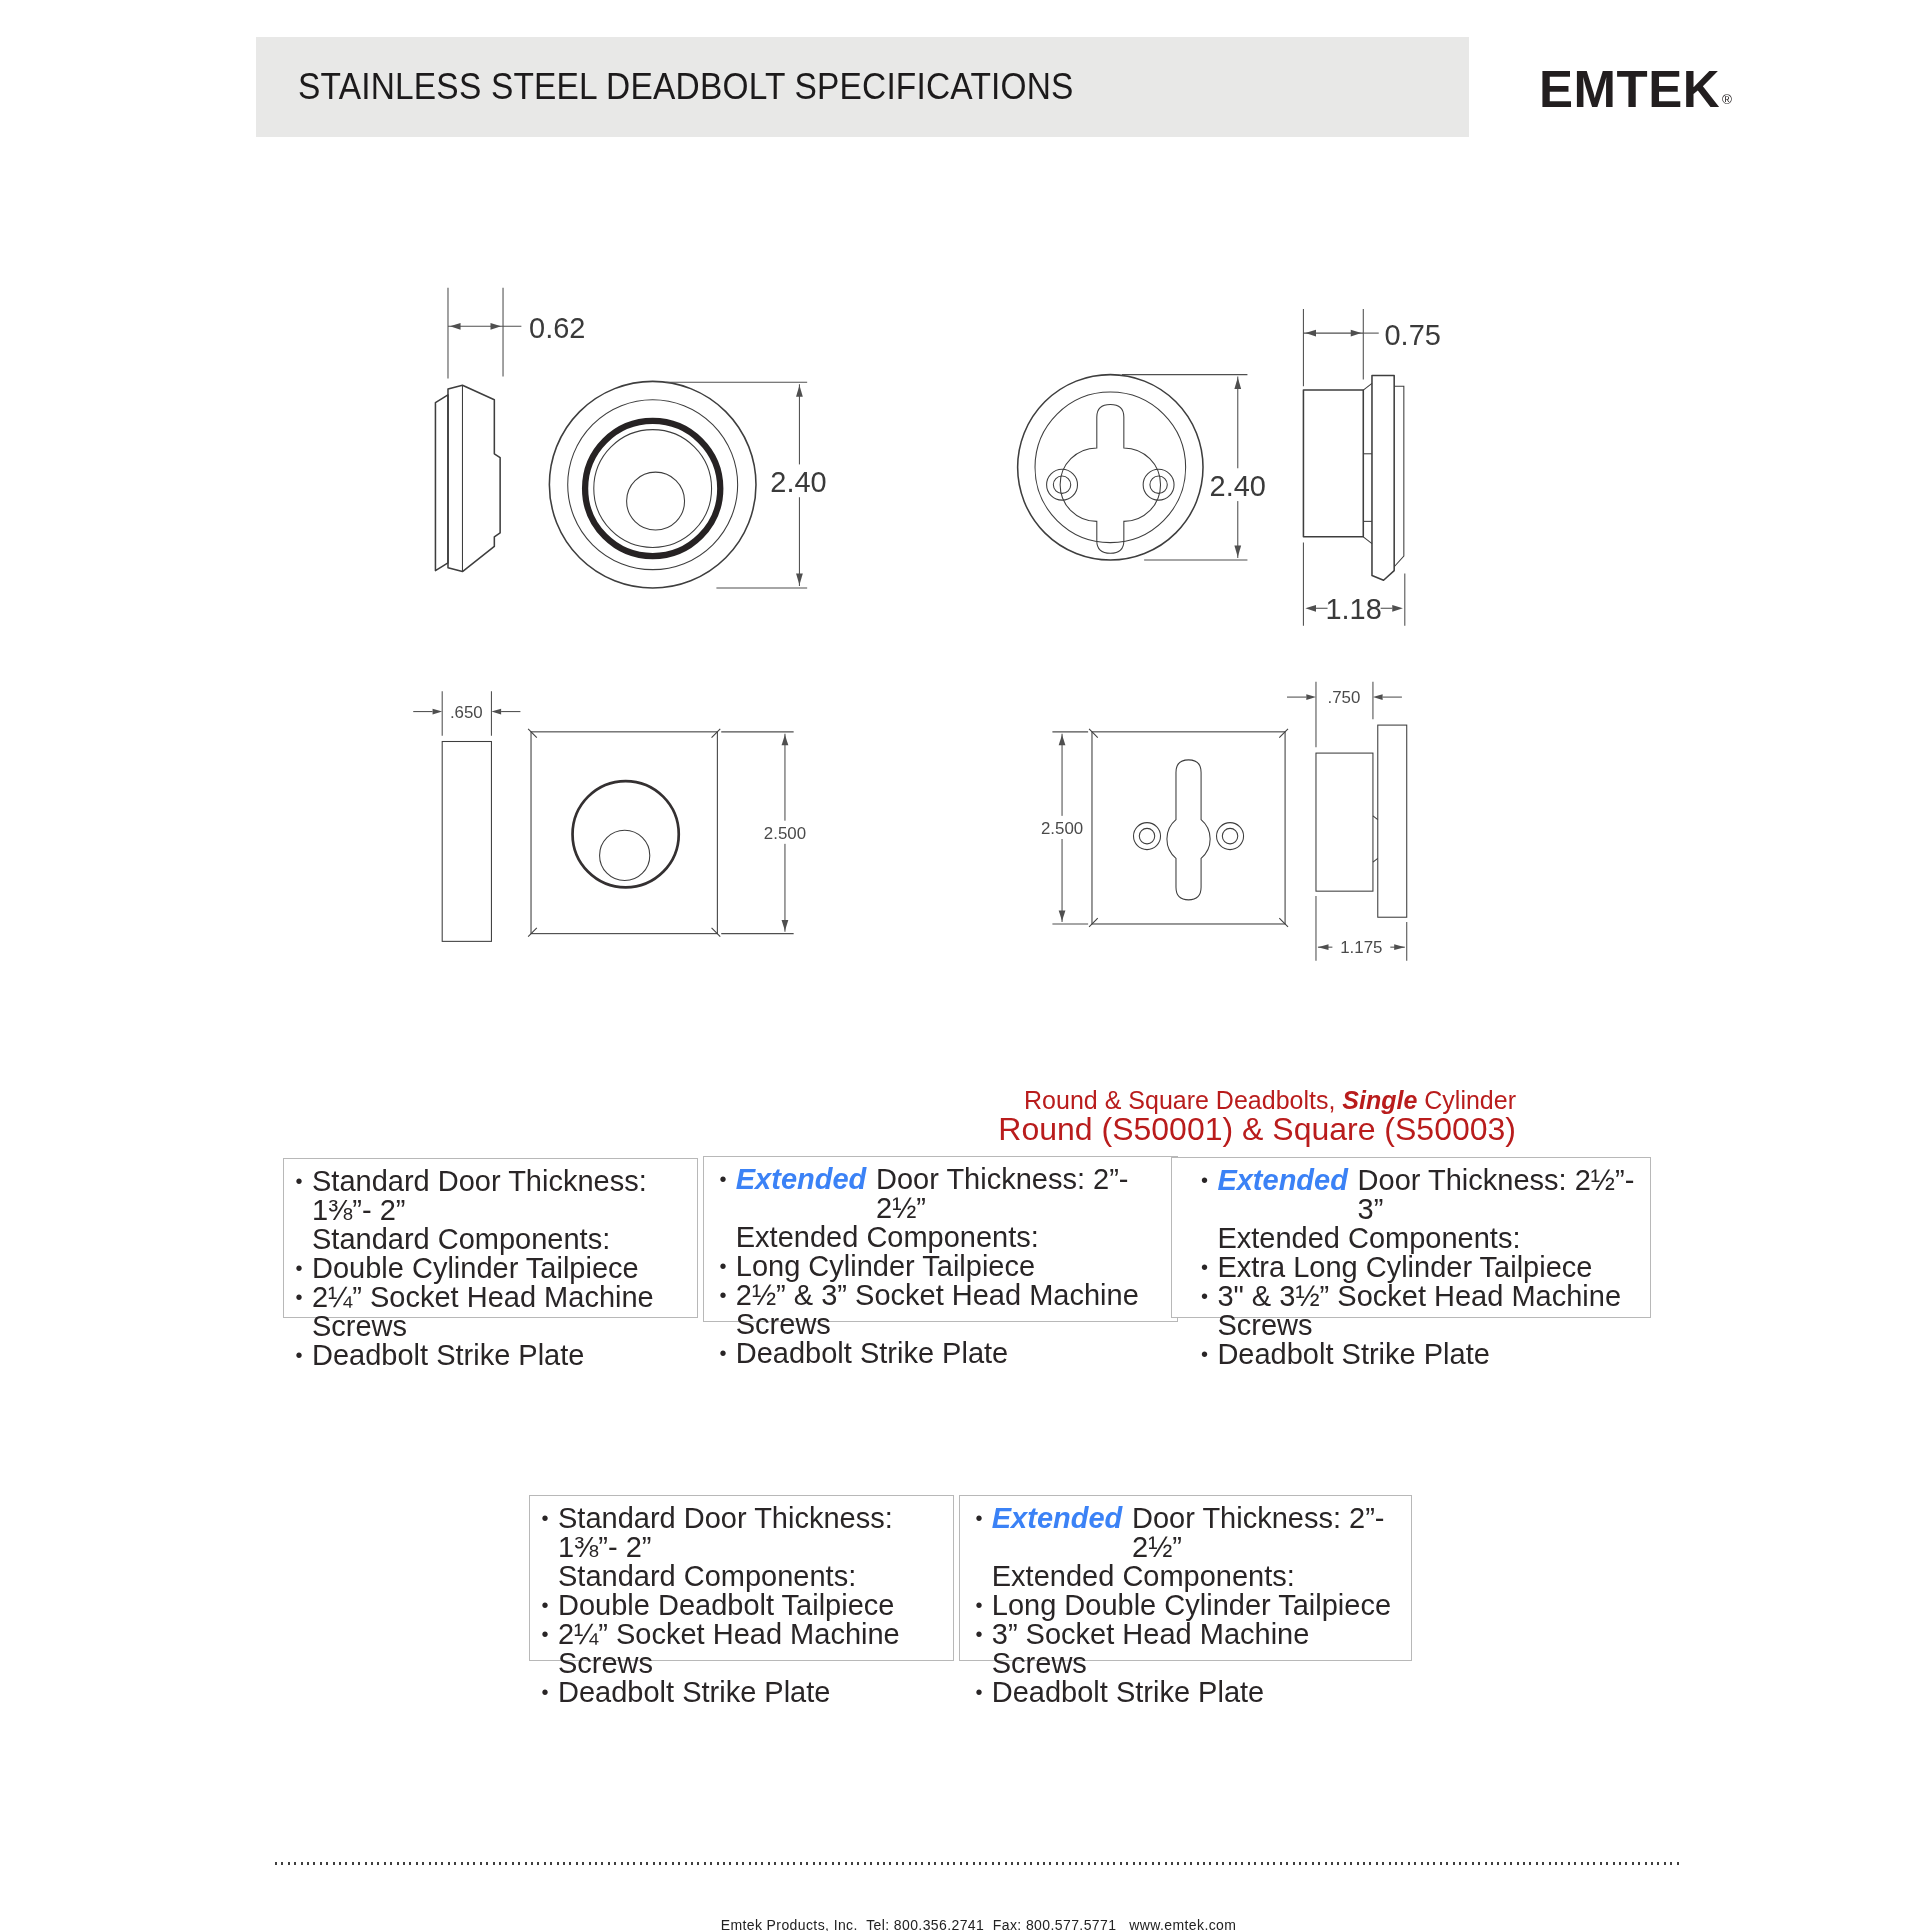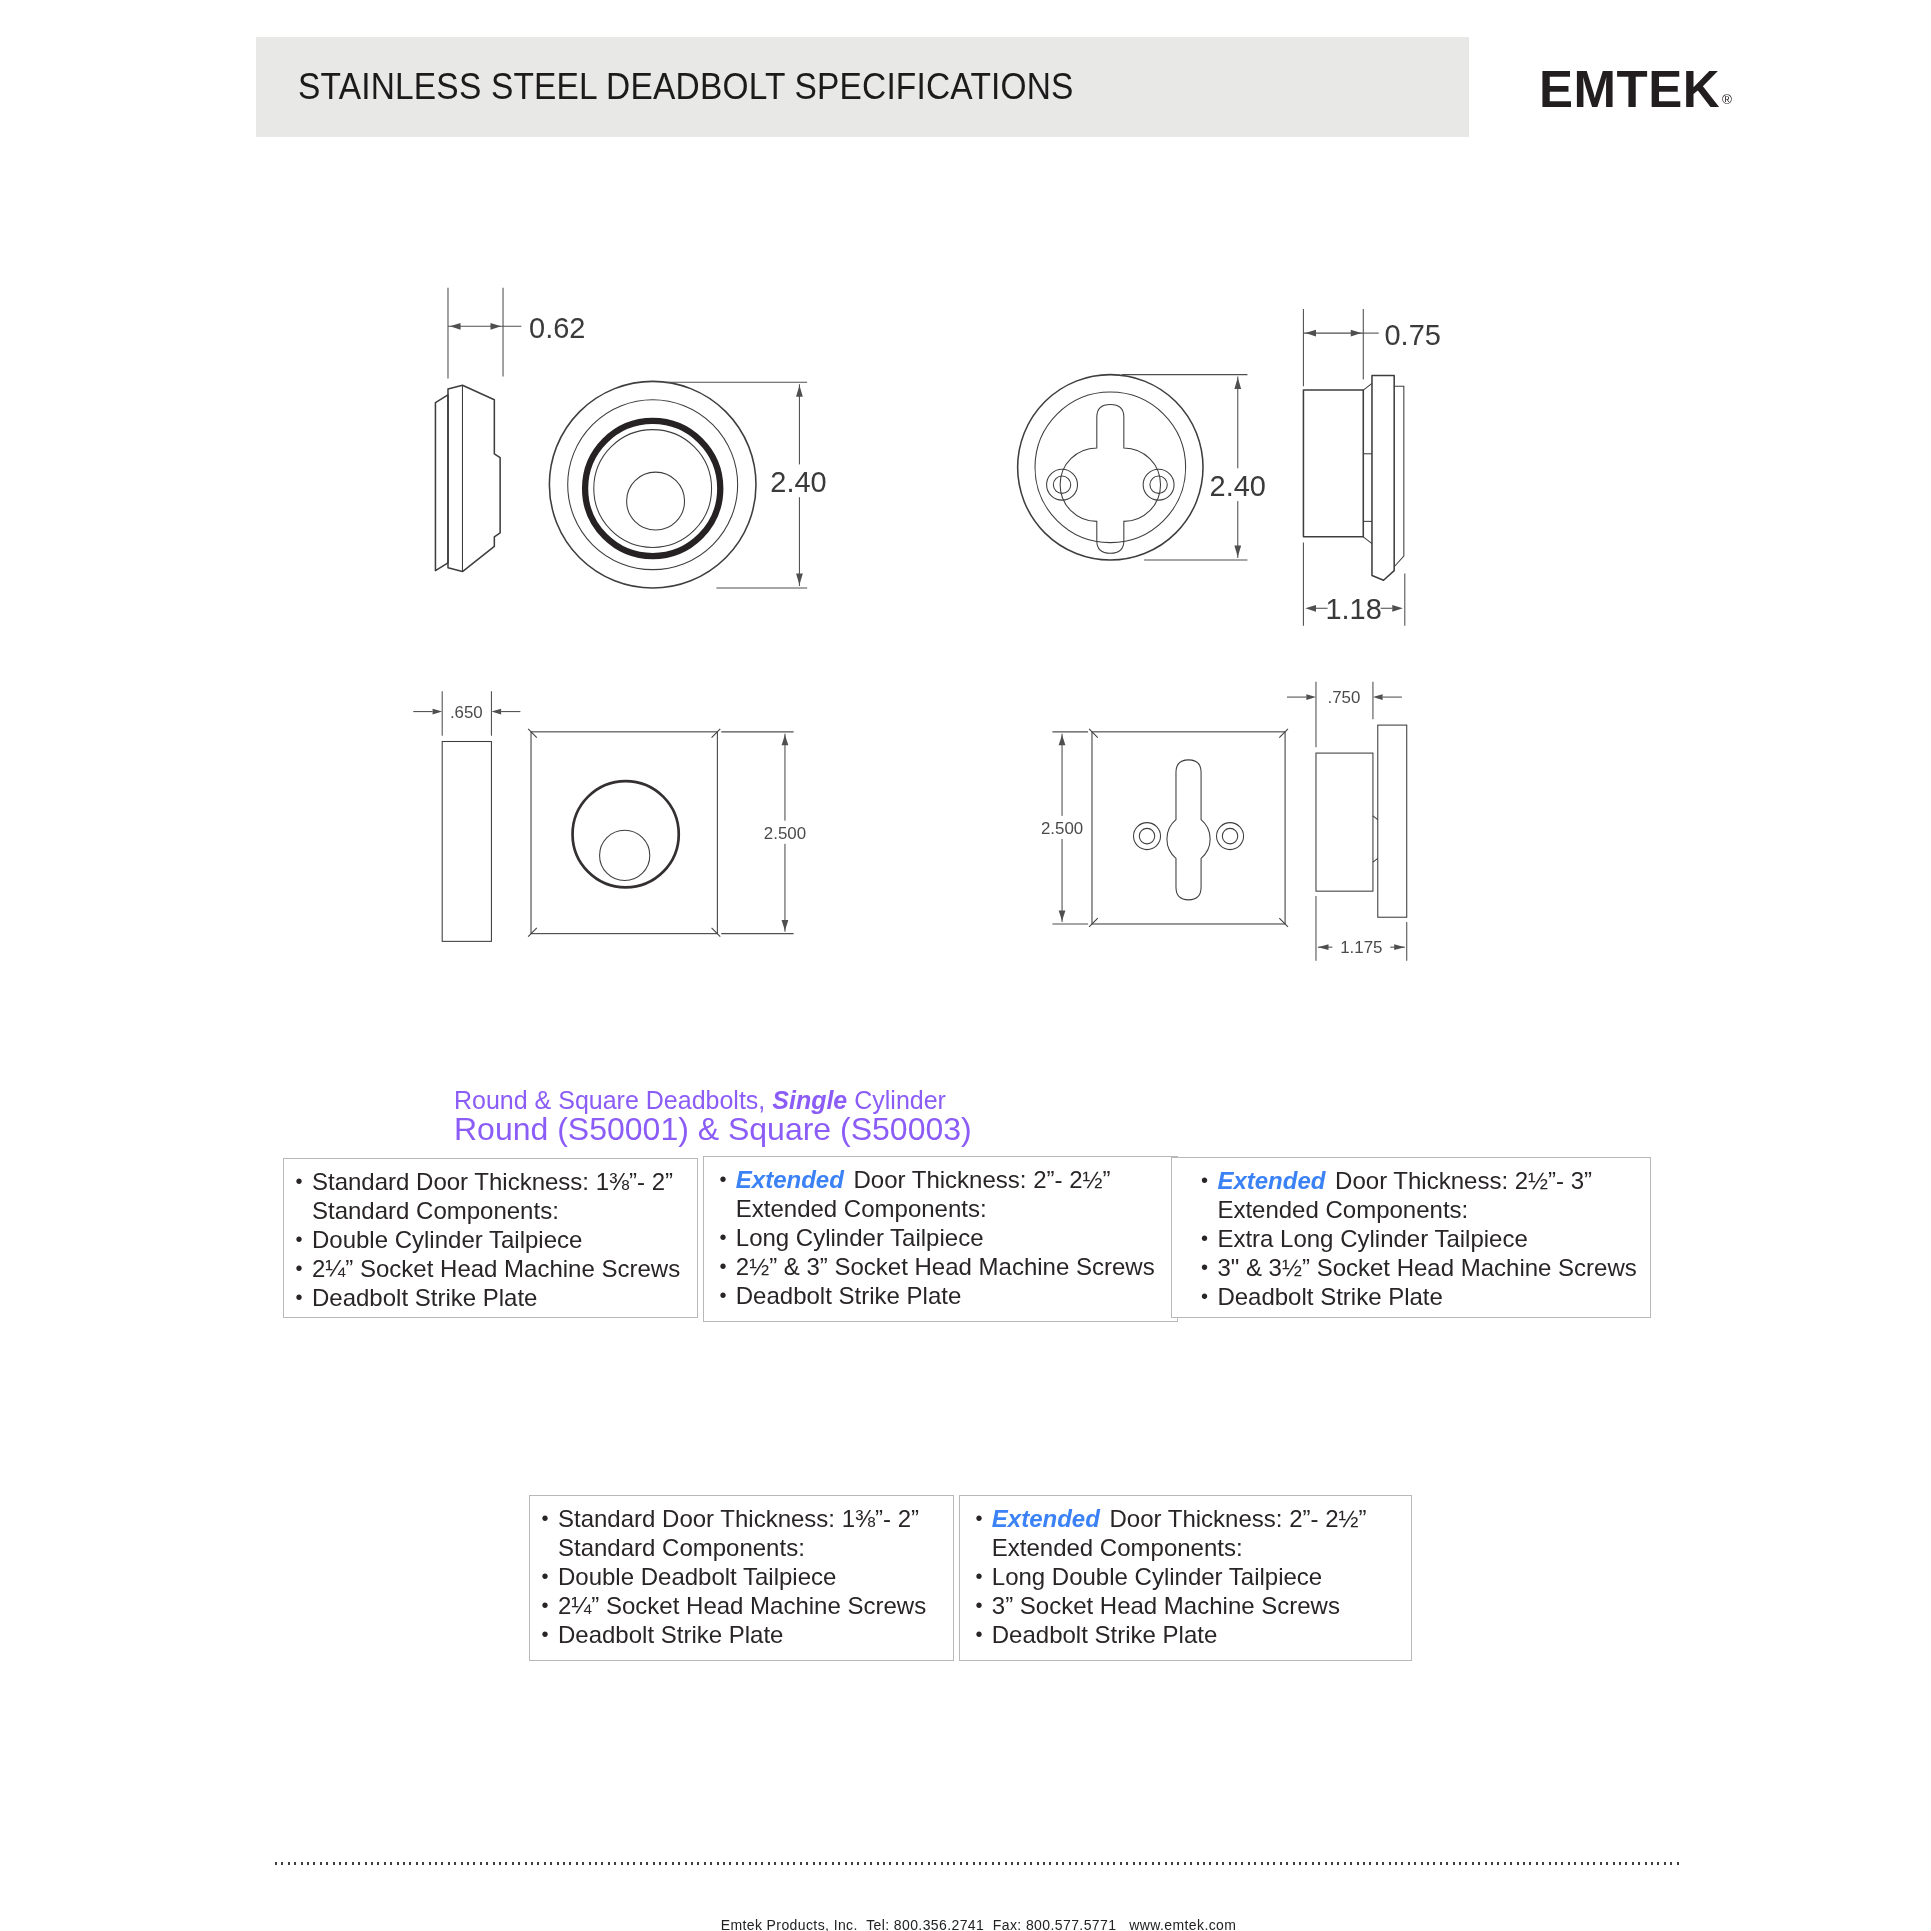--- a/index.html
+++ b/index.html
@@ -27,29 +27,29 @@
   .ln  { fill:none; stroke:#3e3e3e; stroke-width:1.6; stroke-linejoin:round; stroke-linecap:round; }
   .lnthin { fill:none; stroke:#3e3e3e; stroke-width:1.1; }
   .lnthick { fill:none; stroke:#262223; stroke-width:6.5; }
   .dim { stroke:#4f4f4f; stroke-width:1.1; fill:none; }
   .arw { fill:#4f4f4f; stroke:none; }
   .mask { fill:#ffffff; stroke:none; }
   .dimtxt { font-family:"Liberation Sans",sans-serif; font-size:30px; fill:#3a3a3a; }
   .dimsm  { font-family:"Liberation Sans",sans-serif; font-size:17.5px; fill:#4a4a4a; }
 
   
-  .sec-head { position:absolute; left:454px; width:1062px; text-align:left; color:#8b5cf6; }
+  .sec-head { position:absolute; left:454px; width:1062px; text-align:right; color:#b91c1c; }
   .sec-head .h1 { font-size:25px; line-height:30px; }
   .sec-head .h2 { font-size:32px; line-height:28px; }
   .emph { font-weight:700; font-style:italic; }
 
   
   .spec-box {
     position:absolute; border:1.9px solid #b8b8b8; box-sizing:border-box; background:#fff;
-    padding:7.7px 9.7px 5.8px 11.6px; font-size:24px; line-height:29px; color:#292526;
+    padding:7.7px 9.7px 5.8px 11.6px; font-size:29px; line-height:29px; color:#292526;
   }
   .li { display:flex; align-items:flex-start; }
   .li.b::before { content:"•"; flex:0 0 16.4px; font-size:20px; line-height:29px; color:#292526; }
   .li.cont { padding-left:16.4px; }
   .lead { color:#3b82f6; font-weight:700; font-style:italic; margin-right:9.7px; }
 
   
   .dots {
     position:absolute; left:275px; top:1862px; width:1407px; height:3.3px;
     background:repeating-linear-gradient(to right,#3f3f3f 0 2.1px, transparent 2.1px 6.4px);

